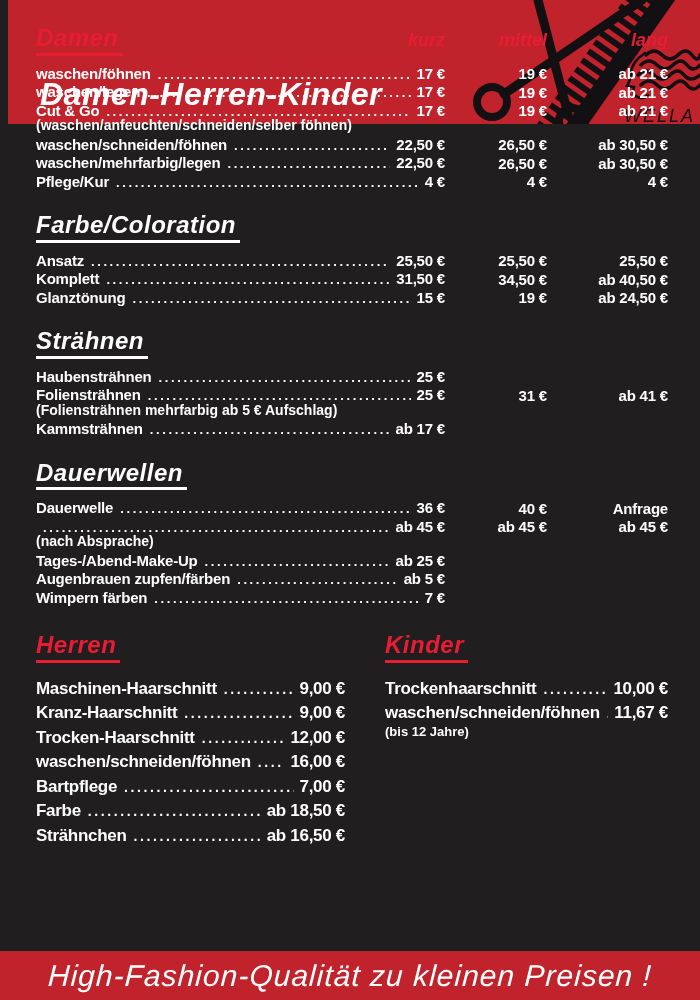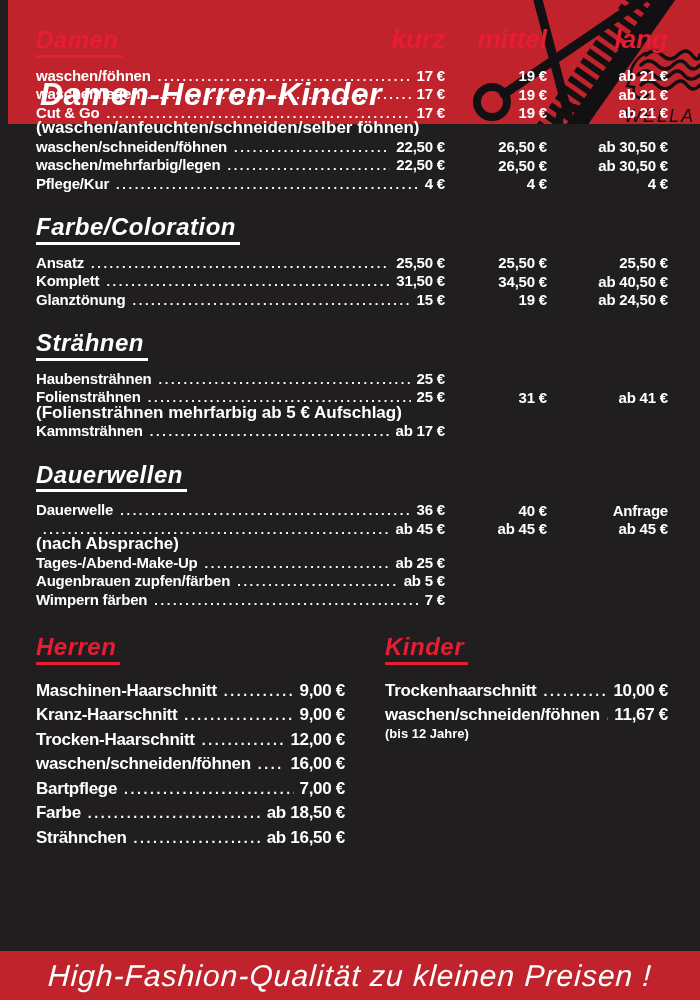--- a/index.html
+++ b/index.html
@@ -22,32 +22,32 @@
   .wella-svg{position:absolute;right:2px;top:46px;}
 
   
   #sections{position:relative;padding:24px 51px 0 36px;}
   .hrow{display:flex;align-items:baseline;margin:20px 0 9px 0;}
   section.sec:first-child .hrow{margin-top:0;}
   .title{display:inline-block;margin:0;font-size:24px;font-weight:bold;font-style:italic;
          letter-spacing:0.5px;line-height:1.15;padding:0 4px 1px 0;border-bottom:3px solid;}
   .acc{color:var(--accent-red,#e81c33);}
   .wht{color:#ffffff;}
-  .colh{font-size:26px;font-weight:bold;font-style:italic;color:var(--accent-red,#e81c33);}
+  .colh{font-size:18px;font-weight:bold;font-style:italic;color:var(--accent-red,#e81c33);}
   .c1{display:flex;align-items:baseline;width:409px;min-width:0;flex:none;}
   .c2{width:102px;text-align:right;flex:none;}
   .c3{width:121px;text-align:right;flex:none;}
   .fill{flex:1;min-width:0;}
   .prow{display:flex;align-items:center;font-size:15px;line-height:17.5px;
         font-weight:bold;color:#fff;letter-spacing:-0.2px;}
   .lab{white-space:nowrap;flex:none;}
   .dots{flex:1;min-width:0;overflow:hidden;white-space:nowrap;font-size:13px;
         letter-spacing:2.6px;margin:0 6px 0 7px;color:#fff;font-weight:bold;}
   .price{white-space:nowrap;}
-  .note{font-size:17px;line-height:13.5px;font-weight:bold;color:#fff;margin:-1px 0 3px 0;}
+  .note{font-size:14px;line-height:13.5px;font-weight:bold;color:#fff;margin:-1px 0 3px 0;}
 
   
   .bottom{display:flex;padding:24px 32px 0 36px;}
   .bleft{width:309px;flex:none;}
   .bright{width:283px;flex:none;margin-left:auto;}
   .bottom .title{font-size:24px;margin-bottom:14px;}
   .brow{display:flex;align-items:flex-end;font-size:17px;line-height:24.5px;
         font-weight:bold;color:#fff;letter-spacing:-0.3px;}
   .bottom .dots{font-size:14px;}
   .bottom .note{font-size:13px;line-height:15px;margin-top:-2px;}

